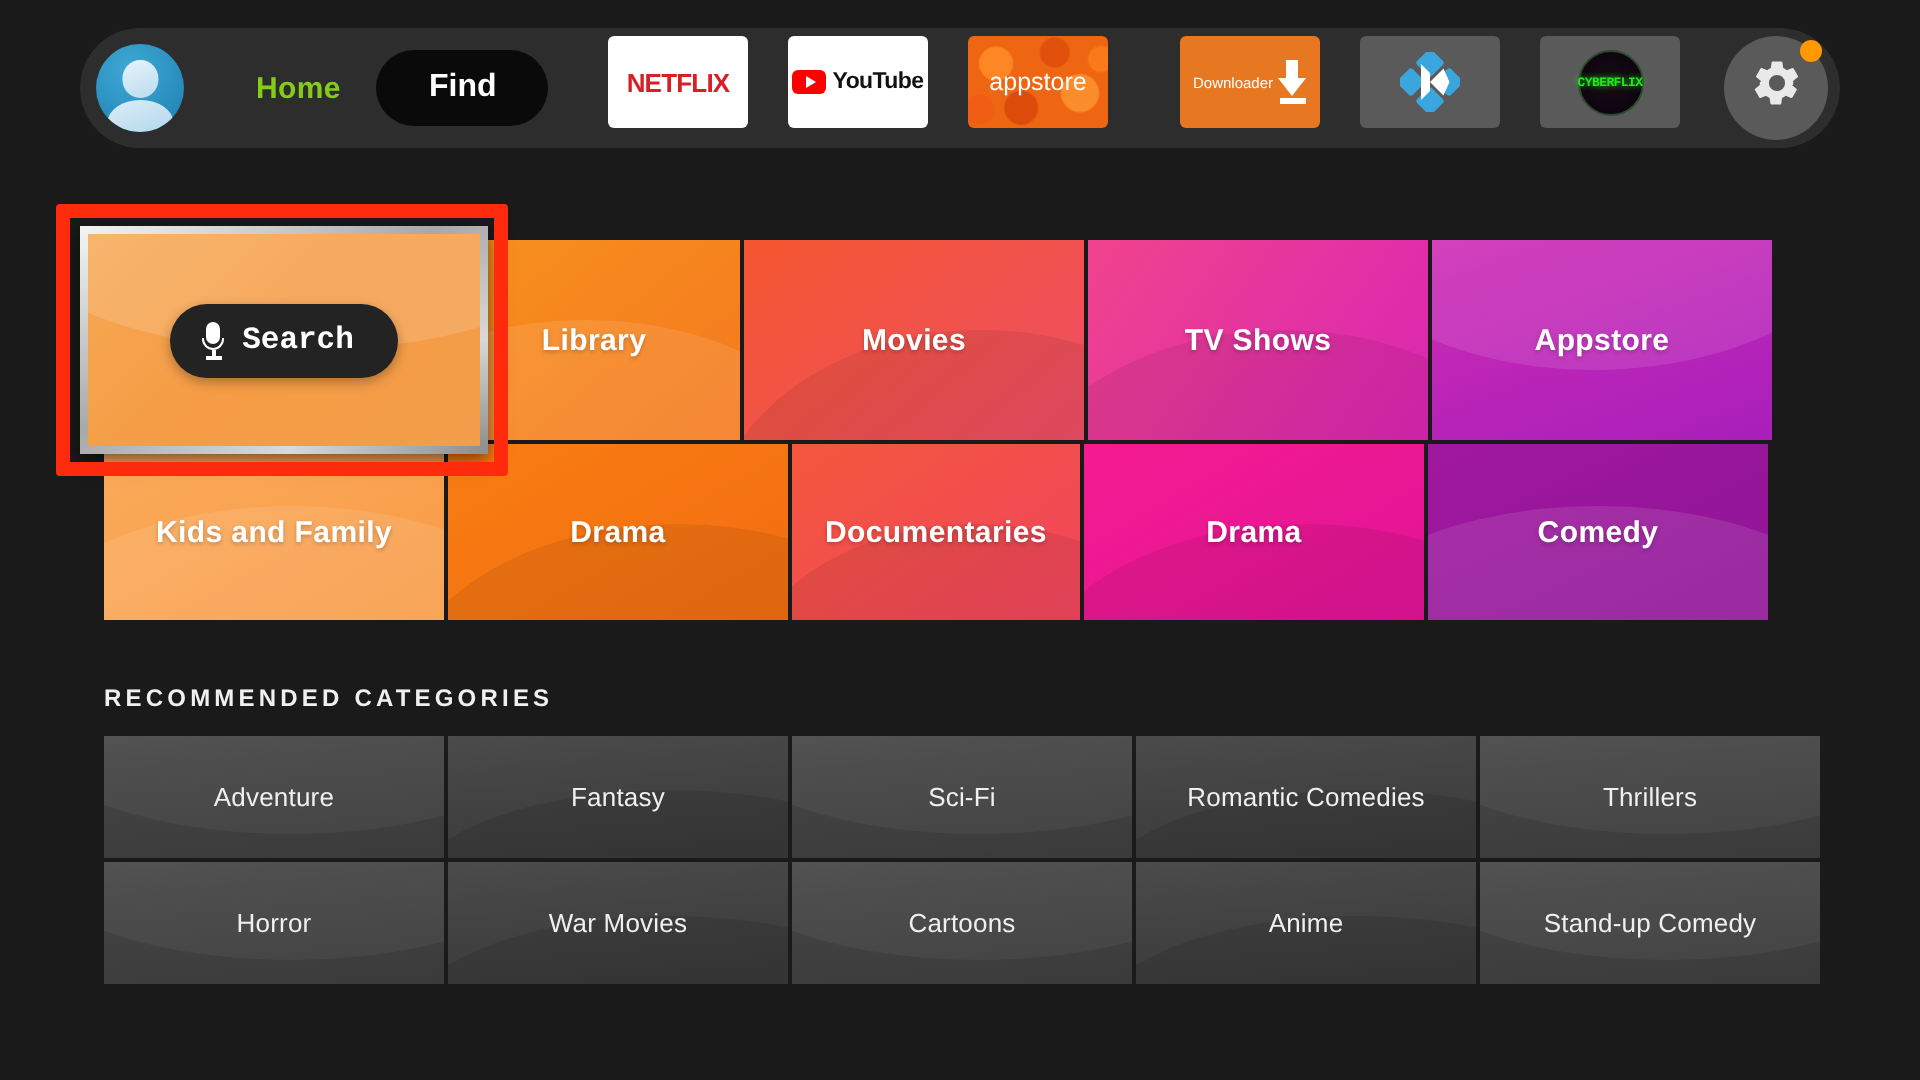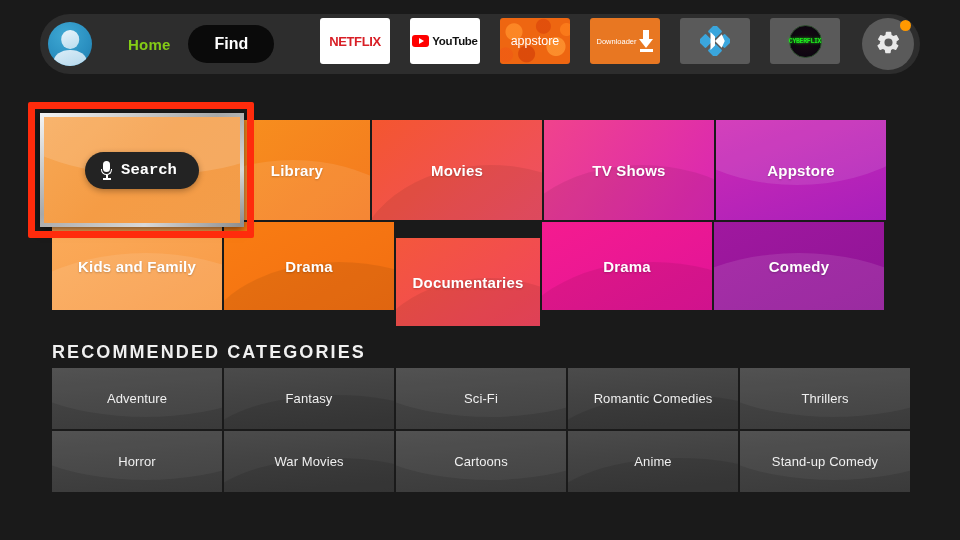--- a/index.html
+++ b/index.html
@@ -67,21 +67,21 @@
     background:#ee6611;
     background-image:
       radial-gradient(circle at 20% 30%, rgba(255,140,40,.85) 0 8px, transparent 9px),
       radial-gradient(circle at 62% 18%, rgba(220,70,10,.7) 0 7px, transparent 8px),
       radial-gradient(circle at 80% 62%, rgba(255,150,50,.8) 0 9px, transparent 10px),
       radial-gradient(circle at 38% 78%, rgba(214,66,8,.75) 0 8px, transparent 9px),
       radial-gradient(circle at 95% 25%, rgba(255,130,30,.7) 0 6px, transparent 7px),
       radial-gradient(circle at 8% 80%, rgba(240,90,20,.7) 0 7px, transparent 8px);
   }
   .app-appstore .txt{ color:#fff; font-size:12.5px; position:relative; z-index:2; }
-  .app-downloader{ background:#e87722; gap:2px; }
+  .app-downloader{ background:#e87722; gap:2px;margin-left:16px; }
   .app-downloader .txt{ color:#fff; font-size:7.5px; }
   .dl-arrow{ position:relative; width:15px; height:22px; }
   .dl-arrow .stem{ position:absolute; left:4.5px; top:0; width:6px; height:11px; background:#fff; }
   .dl-arrow .head{
     position:absolute; left:0; top:9px; width:0; height:0;
     border-left:7.5px solid transparent; border-right:7.5px solid transparent;
     border-top:9px solid #fff;
   }
   .dl-arrow .base{ position:absolute; left:1px; bottom:0; width:13px; height:3px; background:#fff; }
   .app-kodi{ background:#5a5a5a; }
@@ -164,21 +164,21 @@
     position:absolute; left:0; top:8px; width:11px; height:6px;
     border:1.6px solid #fff; border-top:none;
     border-radius:0 0 7px 7px;
   }
   .mic .stem{ position:absolute; left:4.6px; top:14px; width:2px; height:3.5px; background:#fff; }
   .mic .base{ position:absolute; left:1.5px; bottom:0; width:8px; height:1.8px; background:#fff; }
 
   
   .rec-title{
     position:absolute; left:52px; top:342px;
-    color:#f0f0f0; font-size:18px; font-weight:bold;
+    color:#f0f0f0; font-size:12px; font-weight:bold;
     letter-spacing:2.1px;
   }
   .cat-grid{ position:absolute; left:52px; top:368px; width:858px; }
   .cat-row{ display:flex; gap:2px; }
   .cat-row + .cat-row{ margin-top:2px; }
   .cat-tile{
     flex:1 1 0; height:61px; position:relative; overflow:hidden;
     display:flex; align-items:center; justify-content:center;
     background:linear-gradient(175deg,#4b4b4b 0%,#434343 40%,#3a3a3a 100%);
   }
@@ -309,21 +309,21 @@
     <div class="tile" style="width:170px;background:linear-gradient(150deg,#fbab5a 0%,#f89a46 100%);">
       <span class="wave" style="left:-35%;bottom:-135%;width:180%;height:200%;"></span>
       <span class="label">Kids and Family</span>
     </div>
 
     <div class="tile" style="width:170px;background:linear-gradient(150deg,#f97d12 0%,#f26d12 100%);">
       <span class="wave2" style="left:-15%;bottom:-150%;width:165%;height:205%;"></span>
       <span class="label">Drama</span>
     </div>
 
-    <div class="tile" style="width:144px;background:linear-gradient(145deg,#f4573c 0%,#f0455e 100%);margin-top:16px;">
+    <div class="tile" style="width:144px;background:linear-gradient(145deg,#f4573c 0%,#f0455e 100%);">
       <span class="wave2" style="left:-20%;bottom:-148%;width:168%;height:202%;"></span>
       <span class="label">Documentaries</span>
     </div>
 
     <div class="tile" style="width:170px;background:linear-gradient(150deg,#f51b8f 0%,#e01498 100%);">
       <span class="wave2" style="left:-18%;bottom:-150%;width:166%;height:204%;"></span>
       <span class="label">Drama</span>
     </div>
 
     <div class="tile" style="width:170px;background:linear-gradient(155deg,#a0189f 0%,#8e1496 100%);">

